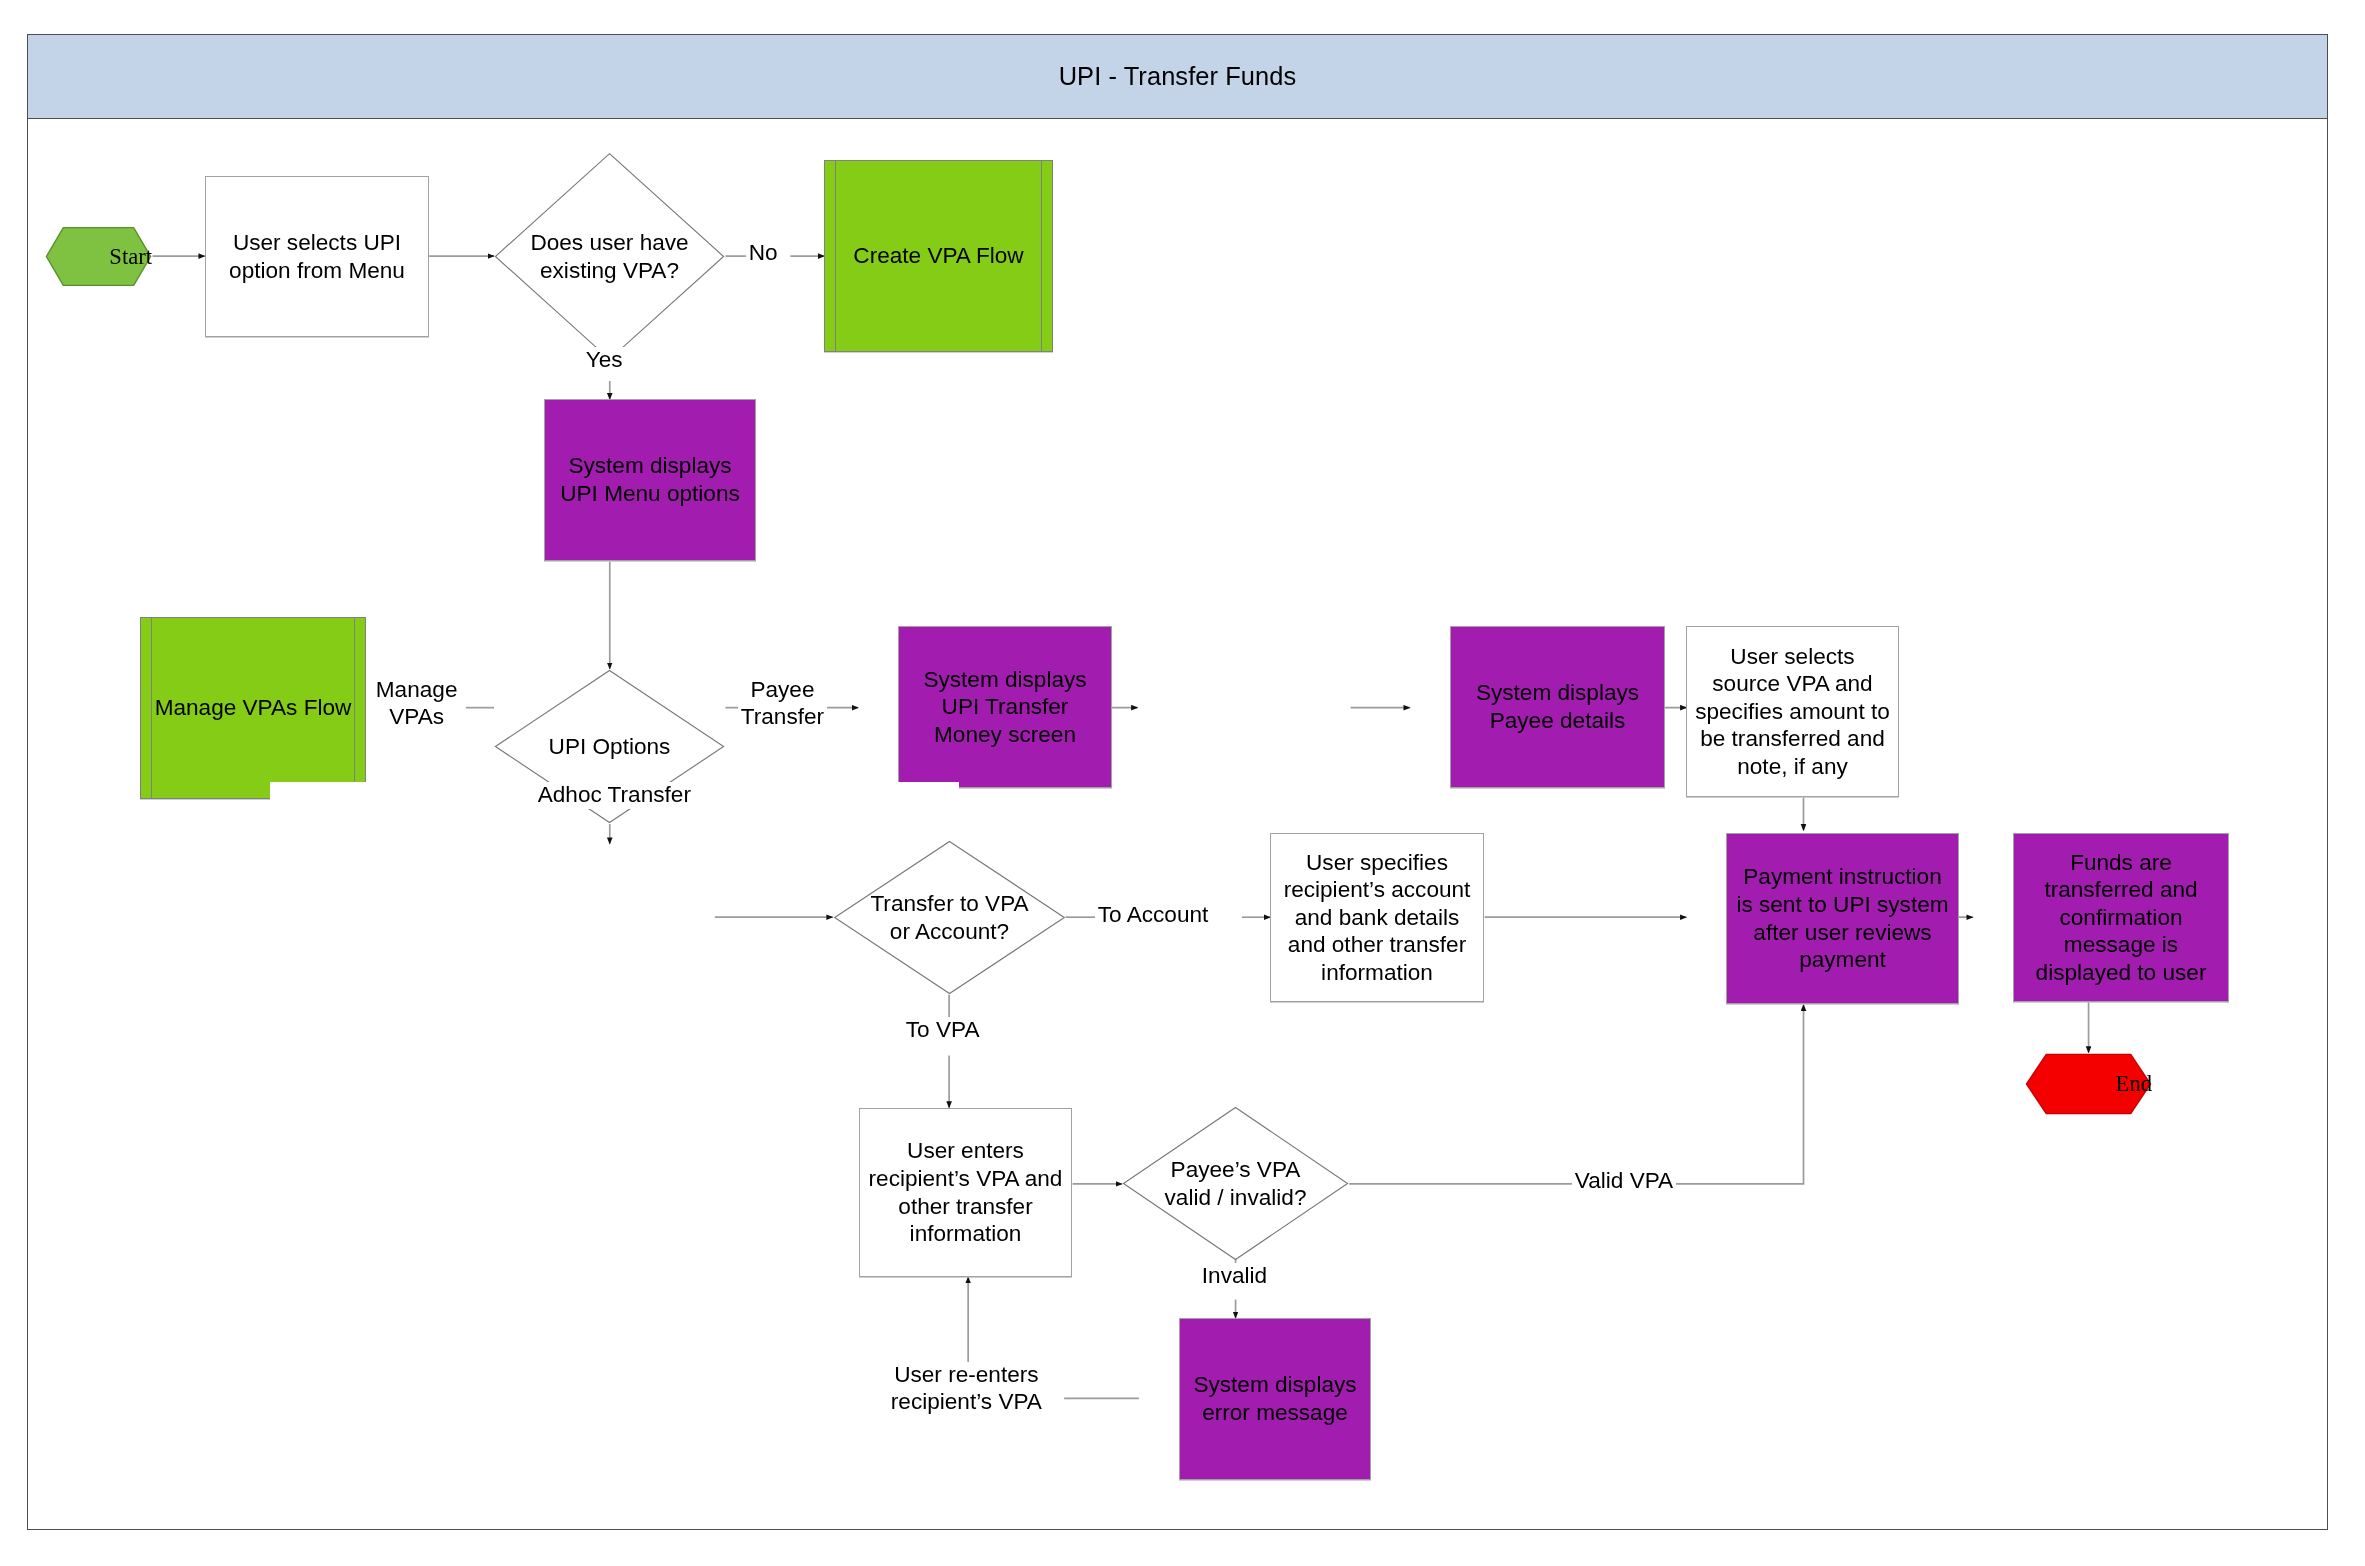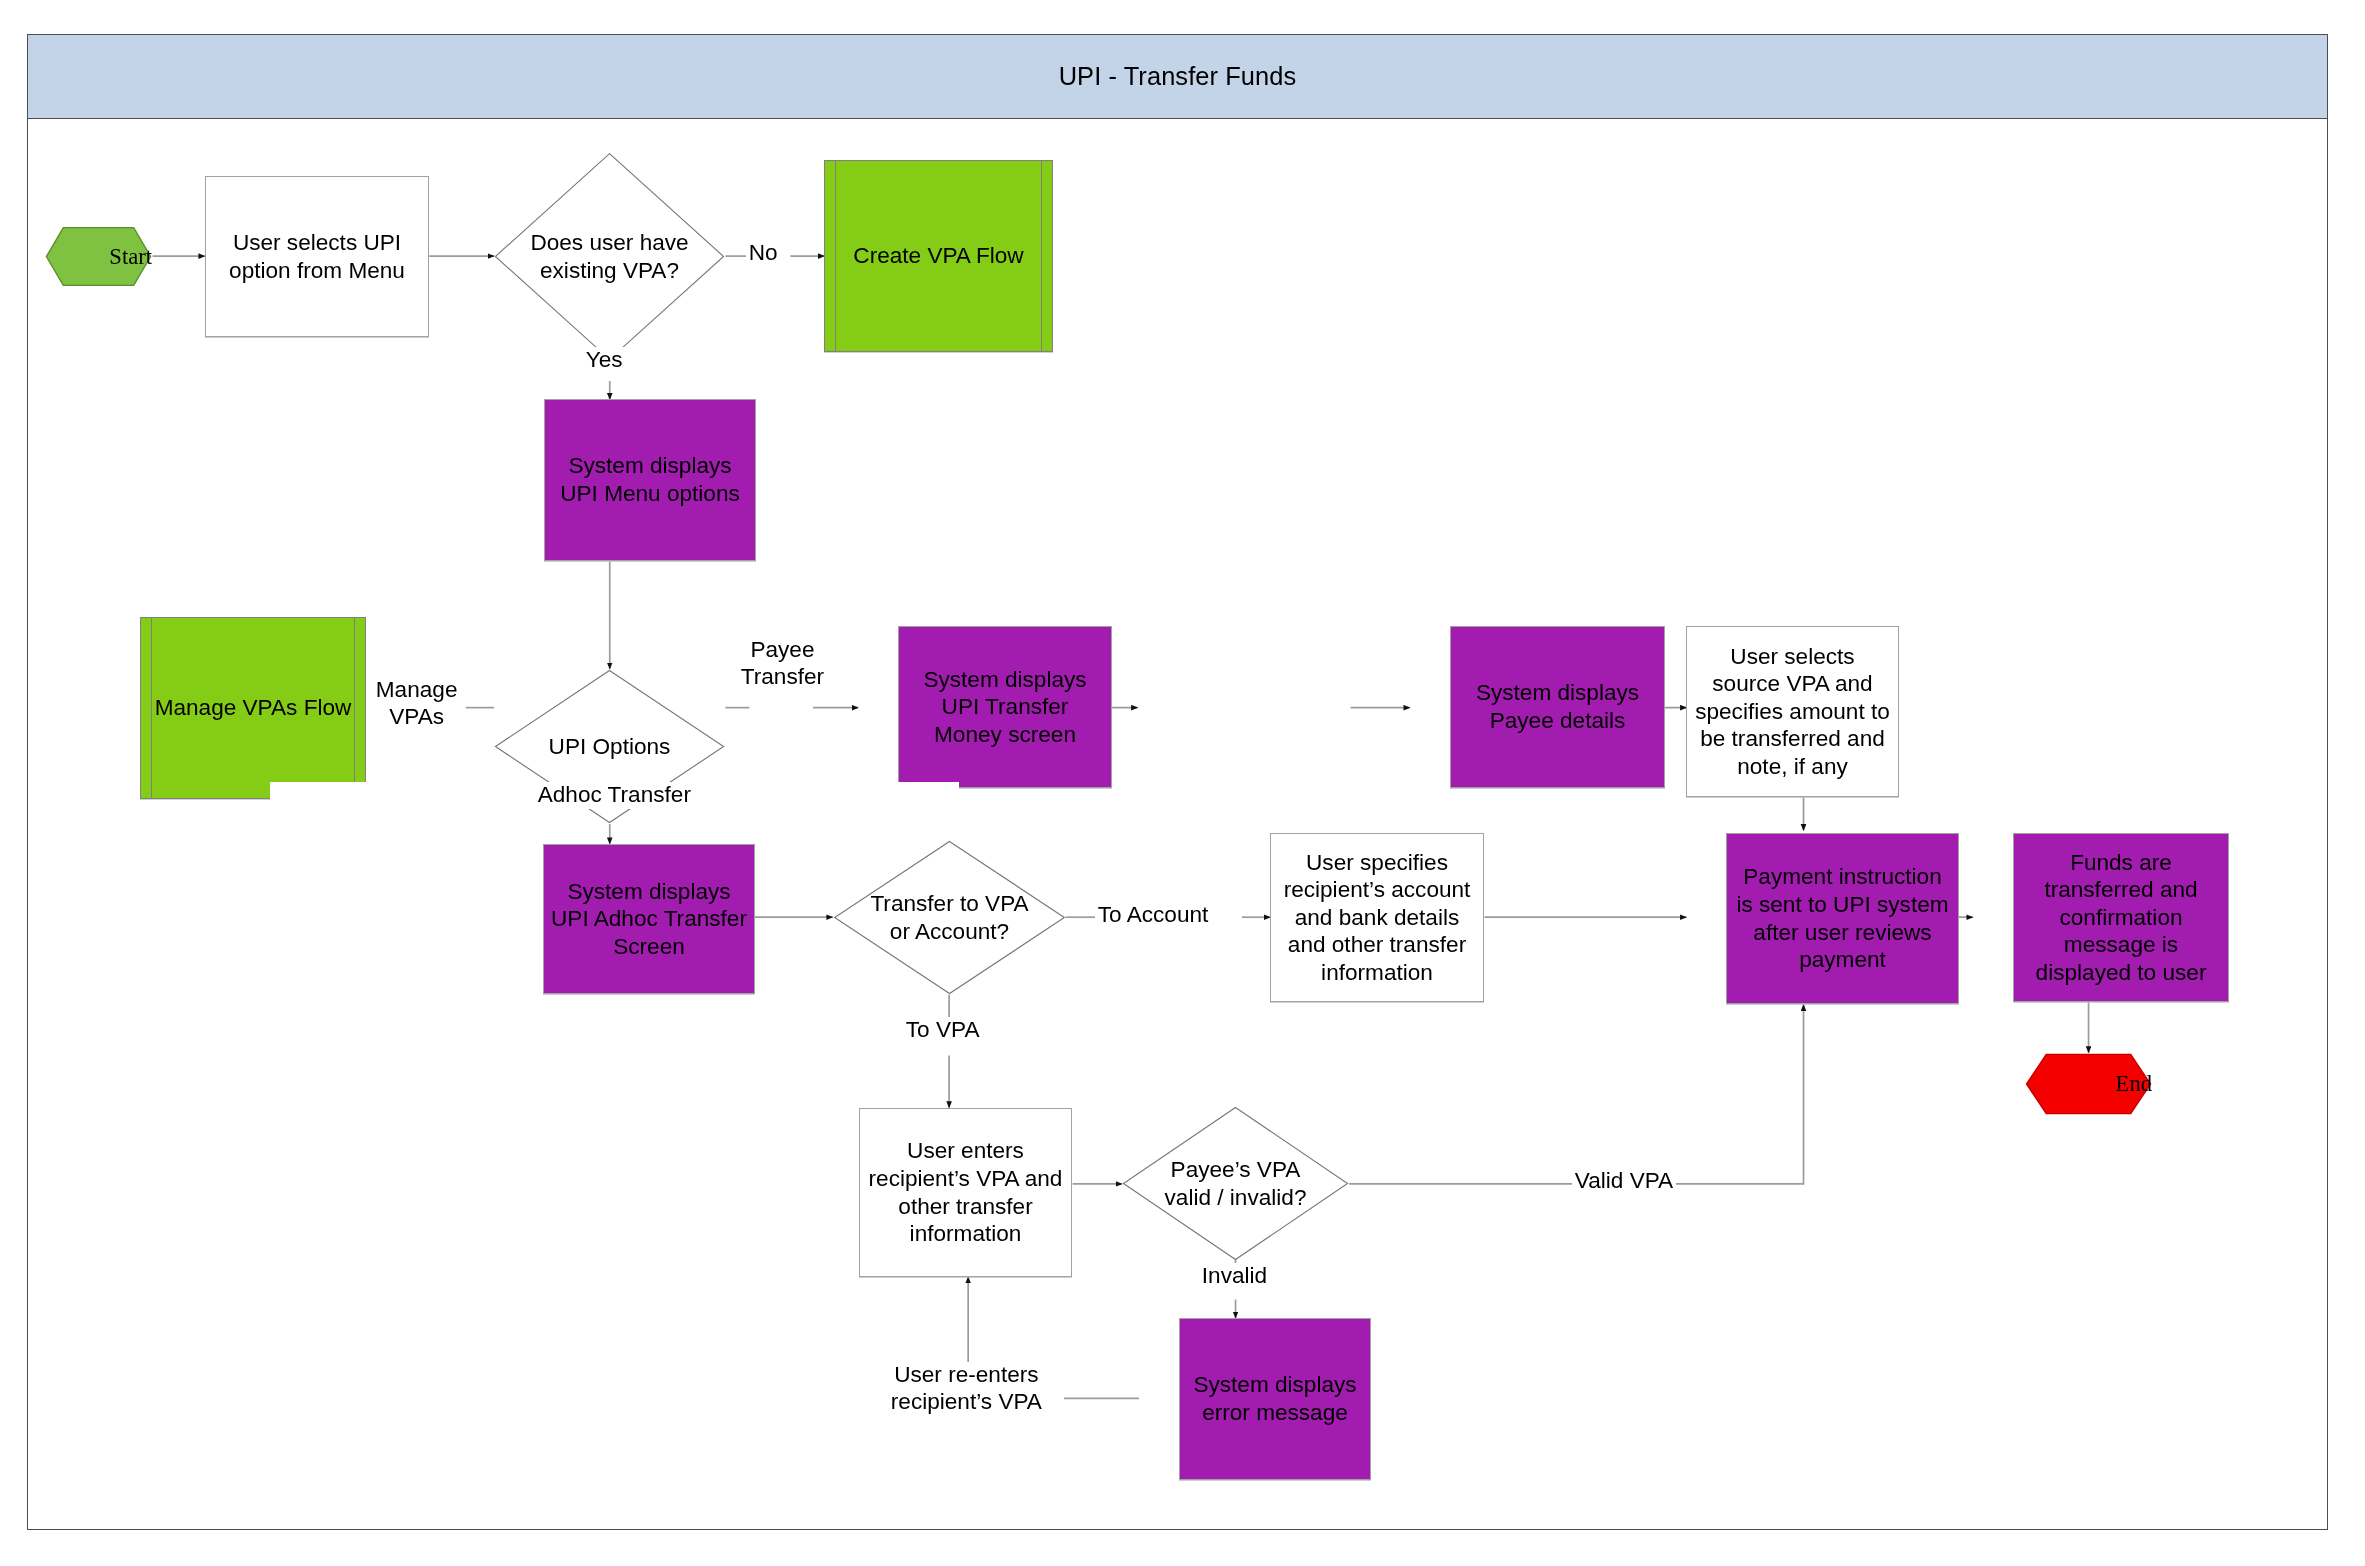--- a/index.html
+++ b/index.html
@@ -157,23 +157,20 @@
 
 
   <div class="node proc shaded" style="left:1410px;top:626px;width:215px;height:162px;">
     <div class="lbl">System displays Payee details</div>
   </div>
 
   <div class="node proc" style="left:1686px;top:626px;width:213px;height:171px;">
     <div class="lbl">User selects source VPA and specifies amount to be transferred and note, if any</div>
   </div>
 
-  <div class="node proc shaded" style="left:503px;top:844px;width:212px;height:150px;">
-    <div class="lbl">System displays UPI Adhoc Transfer Screen</div>
-  </div>
 
   <div class="node dec" style="left:833px;top:840px;width:233px;height:155px;">
     <svg width="233" height="155" viewBox="0 0 330 220">
       <polygon points="165,2 328,110 165,218 2,110" fill="#ffffff" stroke="#777777" stroke-width="1.6"></polygon>
     </svg>
     <div class="dectxt" style="width:178px;">Transfer to VPA or Account?</div>
   </div>
 
   <div class="node proc" style="left:1270px;top:833px;width:214px;height:169px;">
     <div class="lbl">User specifies recipient’s account and bank details and other transfer information</div>
@@ -209,21 +206,21 @@
     <div class="lbl">System displays error message</div>
   </div>
 
   <div class="edgelabel" style="left:746px;top:240px;">No</div>
 
   <div class="edgelabel" style="left:583px;top:347px;">Yes</div>
 
   <div class="edgelabel" style="left:373px;top:677px;">Manage
 VPAs</div>
 
-  <div class="edgelabel" style="left:738px;top:637px;">Payee
+  <div class="edgelabel" style="left:738px;top:677px;">Payee
 Transfer</div>
 
   <div class="edgelabel" style="left:270px;top:782px;width:683px;text-align:center;">Adhoc Transfer</div>
 
   <div class="edgelabel" style="left:1095px;top:902px;">To Account</div>
 
   <div class="edgelabel" style="left:903px;top:1017px;">To VPA</div>
 
   <div class="edgelabel" style="left:1572px;top:1168px;">Valid VPA</div>
 

